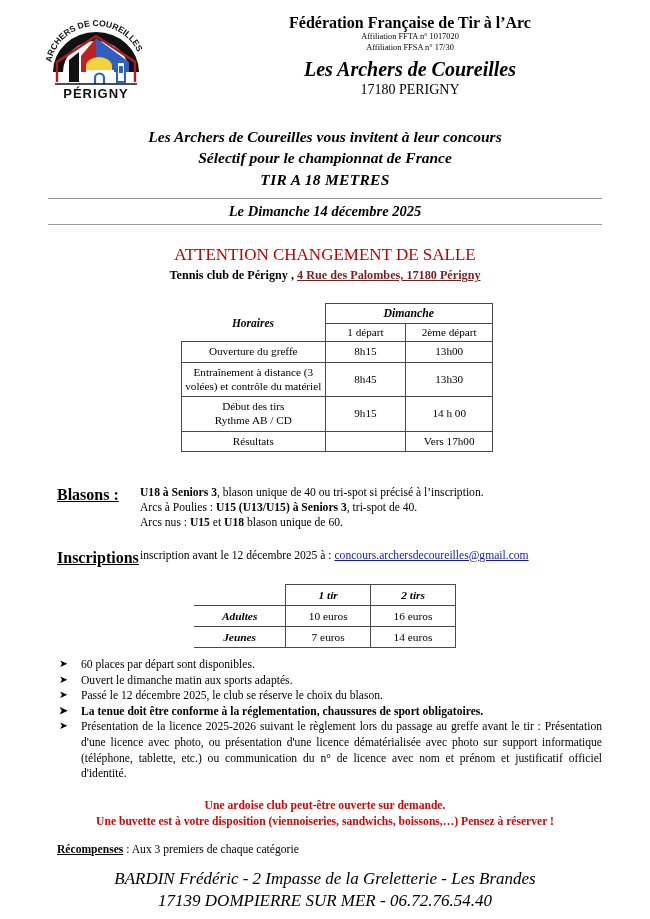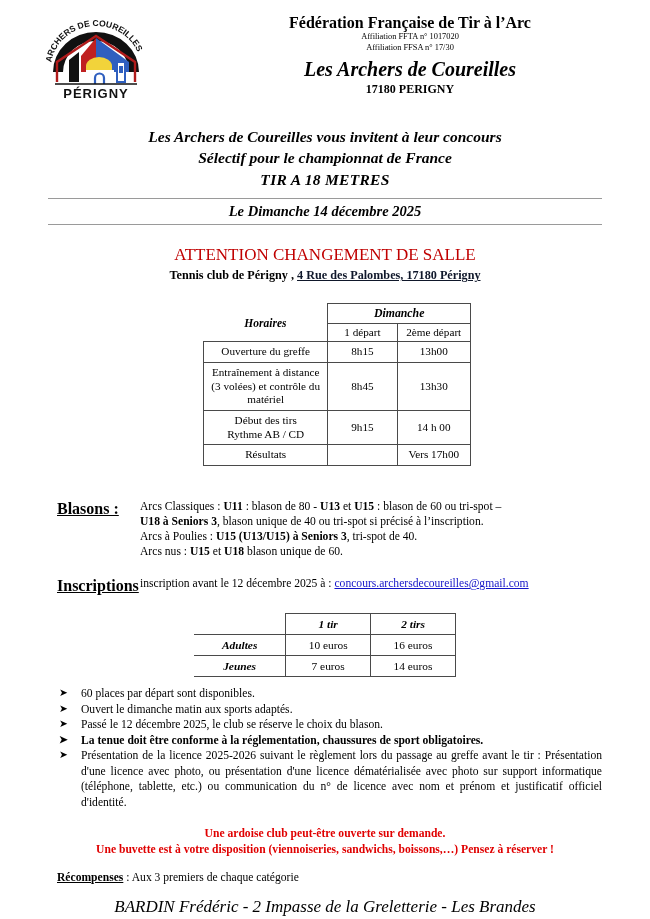--- a/index.html
+++ b/index.html
@@ -53,22 +53,22 @@
     line-height: 1.25;
   }
   .club-title {
     font-size: 20px;
     font-weight: bold;
     font-style: italic;
     line-height: 1.25;
     margin-top: 4px;
   }
   .club-city {
-    font-size: 12px;
-    font-weight: bold;
+    font-size: 14px;
+    font-weight: normal;
     line-height: 1.2;
   }
 
   
   .invite {
     text-align: center;
     margin-top: 26px;
     font-style: italic;
     font-weight: bold;
     font-size: 15.5px;
@@ -98,33 +98,33 @@
     font-size: 17px;
     line-height: 1.25;
   }
   .venue {
     text-align: center;
     margin-top: 3px;
     font-size: 12.2px;
     font-weight: bold;
   }
   .venue a {
-    color: #0f172a;
+    color: #7f1d1d;
     text-decoration: underline;
   }
 
   
   .sched-wrap {
     margin-top: 20px;
     display: flex;
     justify-content: center;
   }
   table.sched {
     border-collapse: collapse;
-    width: 268px;
+    width: 312px;
     font-size: 11.2px;
     margin-left: 24px;
   }
   table.sched td {
     border: 1px solid #4a4a4a;
     text-align: center;
     padding: 3px 2px;
     line-height: 1.22;
   }
   table.sched td.blank-corner {
@@ -354,21 +354,20 @@
           <td class="c-d2">Vers 17h00</td>
         </tr>
       </tbody>
     </table>
   </div>
 
   <div class="sec blasons">
     <div class="sec-row">
       <div class="sec-key">Blasons :</div>
       <div class="sec-val">
-        <span class="ln"><span>Arcs Classiques : </span><b>U11</b><span> : blason de 80 - </span><b>U13</b><span> et </span><b>U15</b><span> : blason de 60 ou tri-spot –</span></span>
         <span class="ln"><b>U18 à Seniors 3</b><span>, blason unique de 40 ou tri-spot si précisé à l’inscription.</span></span>
         <span class="ln"><span>Arcs à Poulies : </span><b>U15 (U13/U15) à Seniors 3</b><span>, tri-spot de 40.</span></span>
         <span class="ln"><span>Arcs nus : </span><b>U15</b><span> et </span><b>U18</b><span>  blason unique de 60.</span></span>
       </div>
     </div>
   </div>
 
   <div class="sec inscriptions">
     <div class="sec-row">
       <div class="sec-key">Inscriptions</div>

